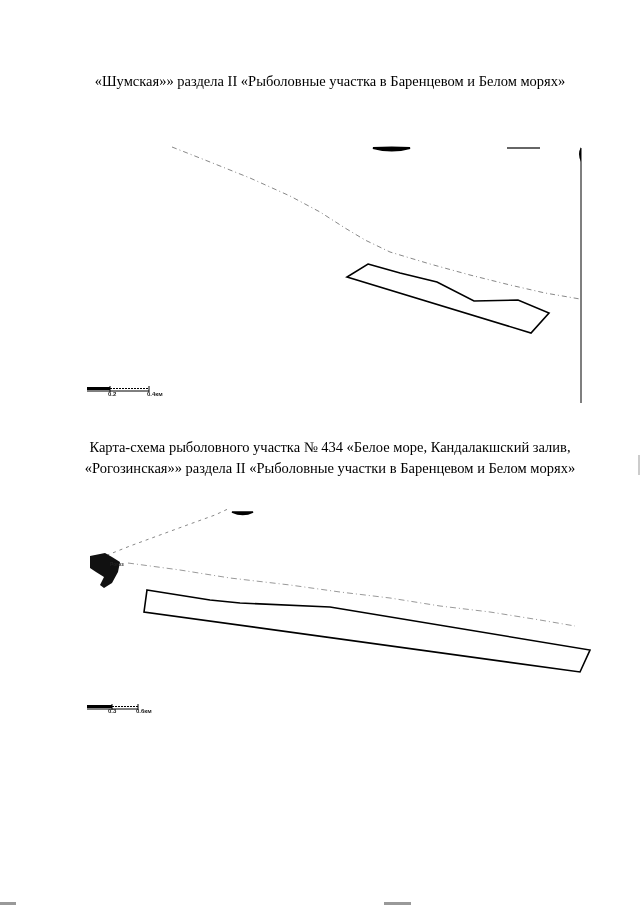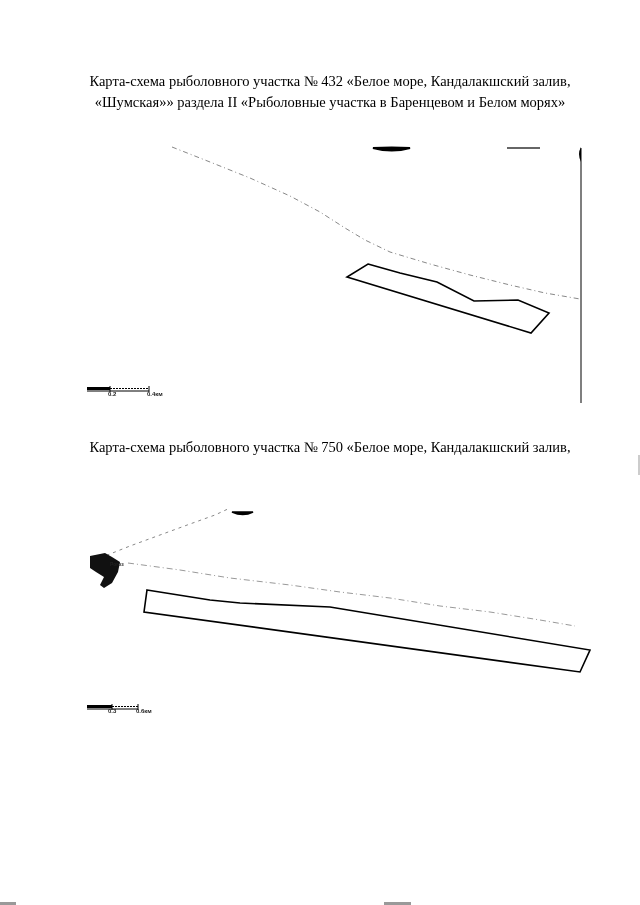--- a/index.html
+++ b/index.html
@@ -10,21 +10,20 @@
   .title div { white-space: nowrap; }
   svg.map { position: absolute; left: 0; top: 0; }
   .scale-label { position: absolute; font-family: "Liberation Sans", sans-serif;
                  font-size: 6px; font-weight: bold; color: #222; }
   .edge-mark { position: absolute; background: #999; }
 </style>
 </head>
 <body>
 
 <div class="title" style="top:71px;">
-  <div>Карта-схема рыболовного участка № 432 «Белое море, Кандалакшский залив,</div>
   <div>«Шумская»» раздела II «Рыболовные участка в Баренцевом и Белом морях»</div>
 </div>
 
 <svg class="map" width="640" height="905">
 
   <polyline points="172,147 210,162 250,178 290,196 320,212 345,228 365,240 390,252 430,264 470,275 510,285 545,293 580,299" fill="none" stroke="#888" stroke-width="1" stroke-dasharray="5,3,1,3"></polyline>
 
   <path d="M373,148 Q392,153 410,148 Q392,147 373,148 Z" fill="#000" stroke="#000" stroke-width="2"></path>
   <line x1="507" y1="148" x2="540" y2="148" stroke="#333" stroke-width="1.5"></line>
 
@@ -57,21 +56,22 @@
     <line x1="138" y1="704" x2="138" y2="710" stroke="#000" stroke-width="1"></line>
   </g>
 
   <line x1="639" y1="455" x2="639" y2="475" stroke="#999" stroke-width="1"></line>
 </svg>
 
 <span class="scale-label" style="left:108px; top:391px;">0.2</span>
 <span class="scale-label" style="left:147px; top:391px;">0.4км</span>
 
 <div class="title" style="top:437px;">
-  <div>Карта-схема рыболовного участка № 750 «Белое море, Кандалакшский залив,</div>
+  <div>Карта-схема рыболовного участка № 434 «Белое море, Кандалакшский залив,</div>
+  <div>«Рогозинская»» раздела II «Рыболовные участки в Баренцевом и Белом морях»</div>
 </div>
 
 <span class="scale-label" style="left:108px; top:708px;">0.3</span>
 <span class="scale-label" style="left:136px; top:708px;">0.6км</span>
 <span class="scale-label" style="left:110px; top:561px; font-size:5px;">Рогоз</span>
 
 <div class="edge-mark" style="left:0; top:902px; width:16px; height:3px;"></div>
 <div class="edge-mark" style="left:384px; top:902px; width:27px; height:3px;"></div>
 
 </body></html>

